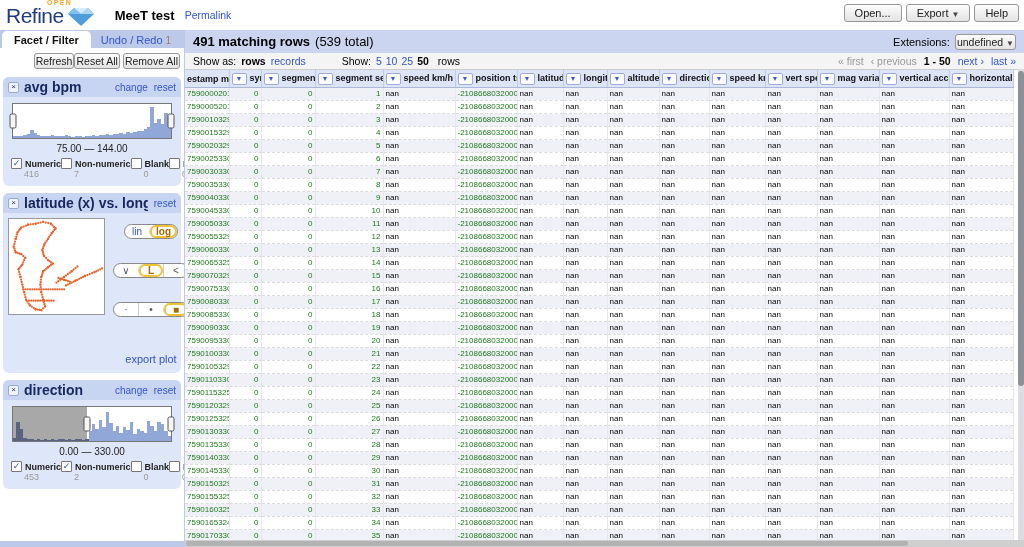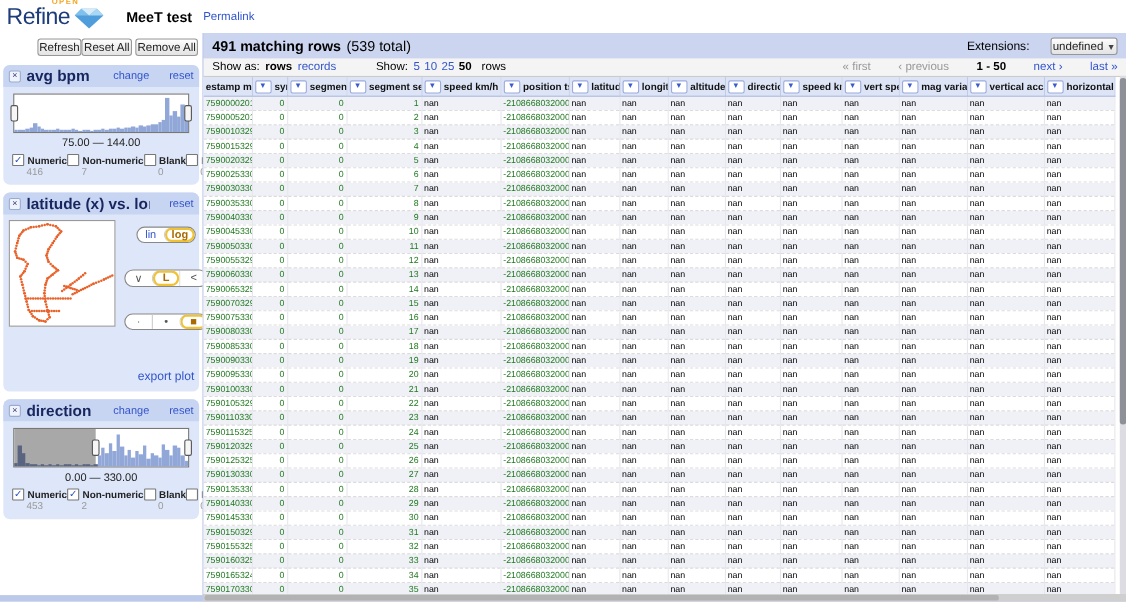--- a/index.html
+++ b/index.html
@@ -34,21 +34,21 @@
   .panel{background:#fff;flex:1;margin:0 0 6px 0;padding:2px 2px;overflow:hidden}
   .panel-buttons{display:flex;justify-content:flex-end;padding:3px 2px 6px}
   .right-btns{display:flex;gap:3px}
   .btn-sm{background:linear-gradient(#fdfdfd,#e3e3e3);border:1px solid #979797;border-radius:3px;font-size:10.5px;padding:1px 1px;color:#222;cursor:pointer;white-space:nowrap}
 
   
   .facet{background:#dee7f9;border-radius:6px;margin:2px 1px 7px;font-size:10px}
   .facet-header{background:#c8d5f2;border-radius:6px 6px 0 0;padding:2px 5px;display:flex;align-items:center}
   .facet-close{width:9px;height:9px;background:#eef3fd;border:1px solid #9aaccd;color:#336;font-size:8px;line-height:7px;text-align:center;border-radius:2px;margin-right:5px;cursor:pointer;flex:none}
   .facet-title{font-weight:bold;font-size:14px;color:#17265e;flex:1;white-space:nowrap;overflow:hidden}
-  .facet-link{color:#3355cc;font-size:10px;margin-left:18px}
+  .facet-link{color:#3355cc;font-size:10px;margin-left:6px}
   .facet-body{padding:4px 6px 4px}
 
   .hist{position:relative;height:34px;background:#fff;border:1px solid #777;margin:2px 3px 0}
   .hist-unsel{position:absolute;left:0;top:0;bottom:0;background:#a8a8a8;z-index:0}
   .hist-bar{position:absolute;bottom:0;z-index:1}
   .hist-handle{position:absolute;width:5px;height:13px;top:50%;transform:translate(-50%,-50%);background:#f6f6f6;border:1px solid #555;border-radius:2px;z-index:2;cursor:ew-resize}
   .hist-range{text-align:center;font-size:10px;color:#222;padding:4px 0 4px}
   .choices{display:flex;padding:0 2px 3px;justify-content:space-between}
   .choice{cursor:pointer}
   .choice-top{display:flex;align-items:center;gap:3px}
@@ -64,24 +64,24 @@
   .pill:first-child{border-left:none;border-radius:8px 0 0 8px}
   .pill:last-child{border-radius:0 8px 8px 0}
   .pill.glyph{color:#555}
   .pill.selected{box-shadow:inset 0 0 0 2px #f1c232;border-radius:8px;color:#a96a00;font-weight:bold}
   .export-link{color:#3355cc;font-size:11px;margin-top:12px}
 
   
   .bar1{height:23px;background:#ccd5f0;display:flex;align-items:center;padding:0 8px;flex:none}
   .bar1-title{font-size:13px;font-weight:bold;color:#000}
   .bar1-total{font-size:13px;margin-left:5px;color:#000}
-  .bar1-right{margin-left:auto;display:flex;align-items:center;gap:19px;font-size:11px;color:#000}
+  .bar1-right{margin-left:auto;display:flex;align-items:center;gap:5px;font-size:11px;color:#000}
   .bar2{height:16px;background:#f4f4f4;border-bottom:1px solid #ccc;display:flex;align-items:center;padding:0 8px;font-size:10.5px;gap:5px;flex:none;color:#000}
   .gap{width:26px}
-  .bar2-right{margin-left:auto;display:flex;gap:25px;align-items:flex-start}
+  .bar2-right{margin-left:auto;display:flex;gap:7px;align-items:flex-start}
 
   
   .table-wrap{flex:1;overflow:hidden;background:#fff;position:relative}
   table{border-collapse:collapse;table-layout:fixed;width:828px}
   thead th{height:17px;background:#dce4f6;border-right:1px solid #bfcbe8;border-bottom:1px solid #aab8dc;font-size:9px;font-weight:bold;color:#111;text-align:left;padding:0 2px;white-space:nowrap;overflow:hidden}
   .colmenu{display:inline-block;width:13px;height:10px;background:#fff;border:1px solid #9cabdc;border-radius:2px;color:#3a5bd0;font-size:7px;line-height:10px;text-align:center;margin-right:3px;vertical-align:middle;cursor:pointer}
   tbody tr{height:12.6px}
   tbody tr:nth-child(odd){background:#eff1f7}
   td{font-size:8px;padding:0 2px;border-right:1px solid #e6e6ee;white-space:nowrap;overflow:hidden;line-height:12px;color:#000}
   tbody tr + tr td{border-top:1px dashed #dcdcdc}
@@ -106,25 +106,34 @@
         <svg width="28" height="22" viewBox="0 0 28 22">
           <polygon points="7,3 21,3 27,9 14,21 1,9" fill="#4f9ddb"></polygon>
           <polygon points="7,3 14,9 1,9" fill="#7fc0ec"></polygon>
           <polygon points="21,3 27,9 14,9" fill="#a9d7f4"></polygon>
           <polygon points="7,3 21,3 14,9" fill="#d6ecfb"></polygon>
         </svg>
       </span>
     </div>
     <div class="project-title">MeeT test</div>
     <a class="permalink link">Permalink</a>
+    <div class="topbar-buttons">
+      <button class="btn">Open...</button>
+      <button class="btn"><span>Export</span><span class="caret">▼</span></button>
+      <button class="btn">Help</button>
+    </div>
   </header>
 
   <div class="content">
 
     <aside class="left">
+      <div class="tabs">
+        <div class="tab-active">Facet / Filter</div>
+        <div class="tab-inactive"><span>Undo / Redo</span><span class="tab-count">1</span></div>
+      </div>
       <div class="panel">
         <div class="panel-buttons">
           <button class="btn-sm">Refresh</button>
           <span class="right-btns">
             <button class="btn-sm">Reset All</button>
             <button class="btn-sm">Remove All</button>
           </span>
         </div>
 
         <div class="facet">

